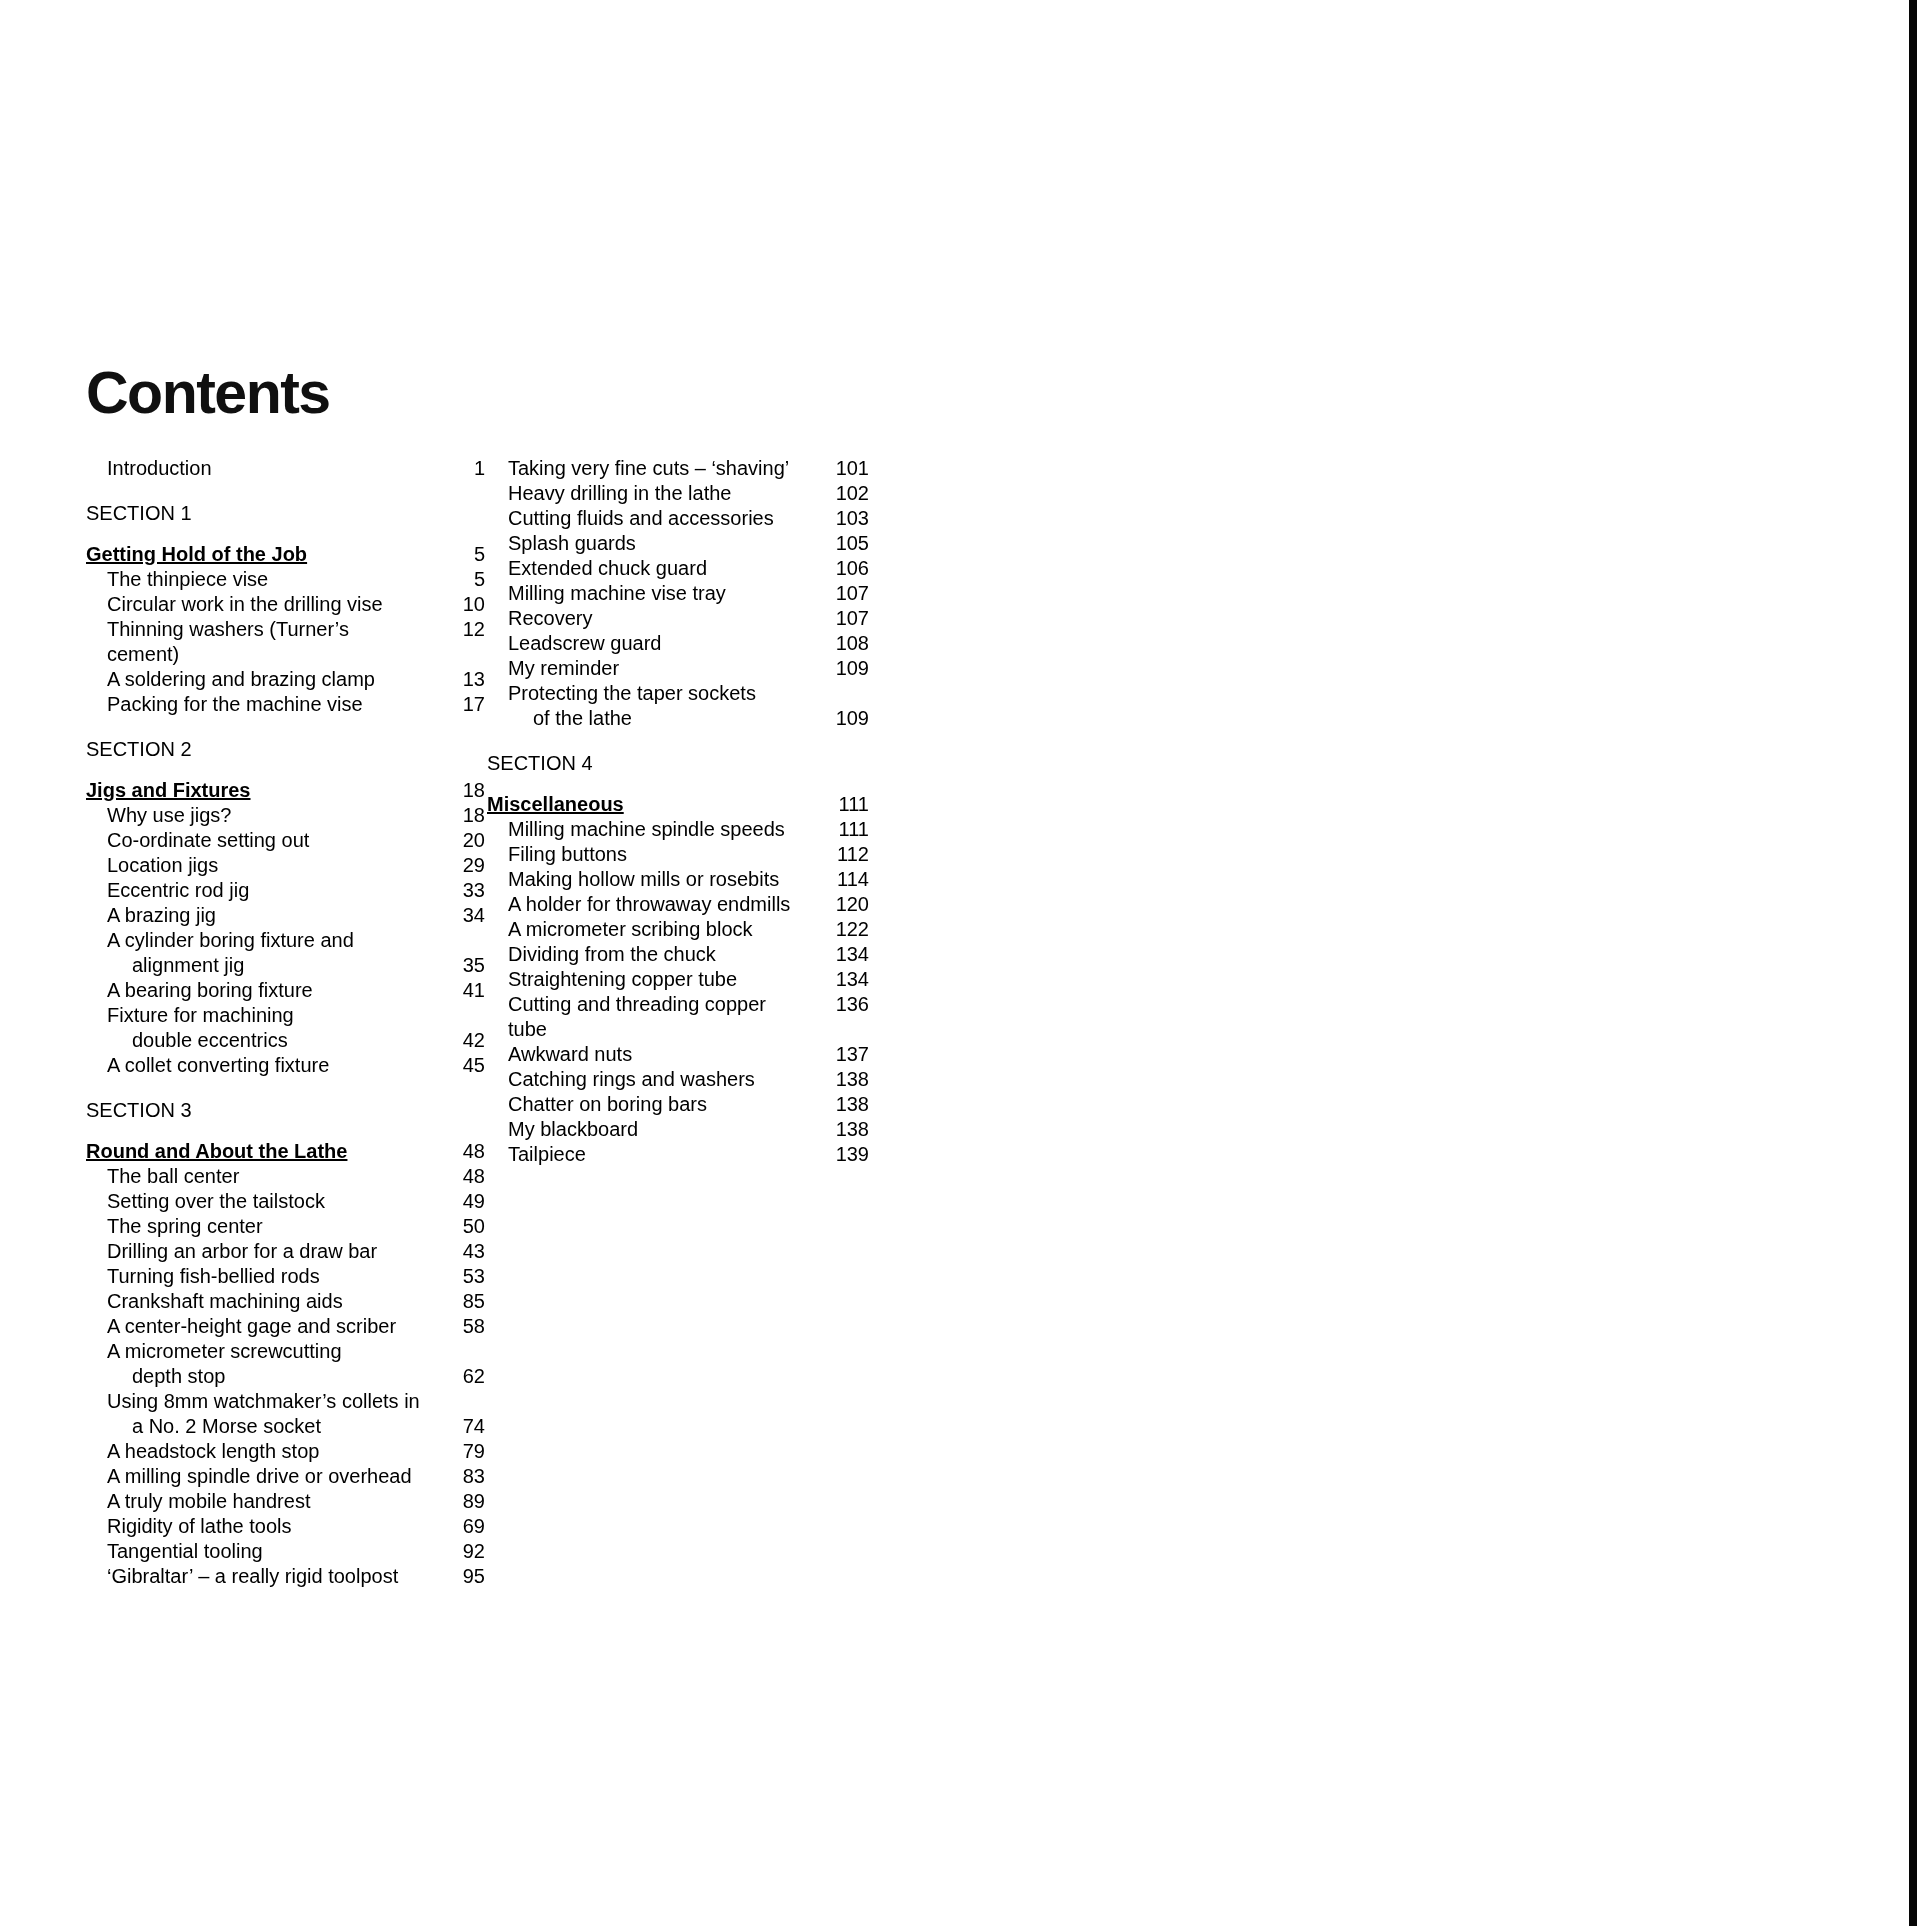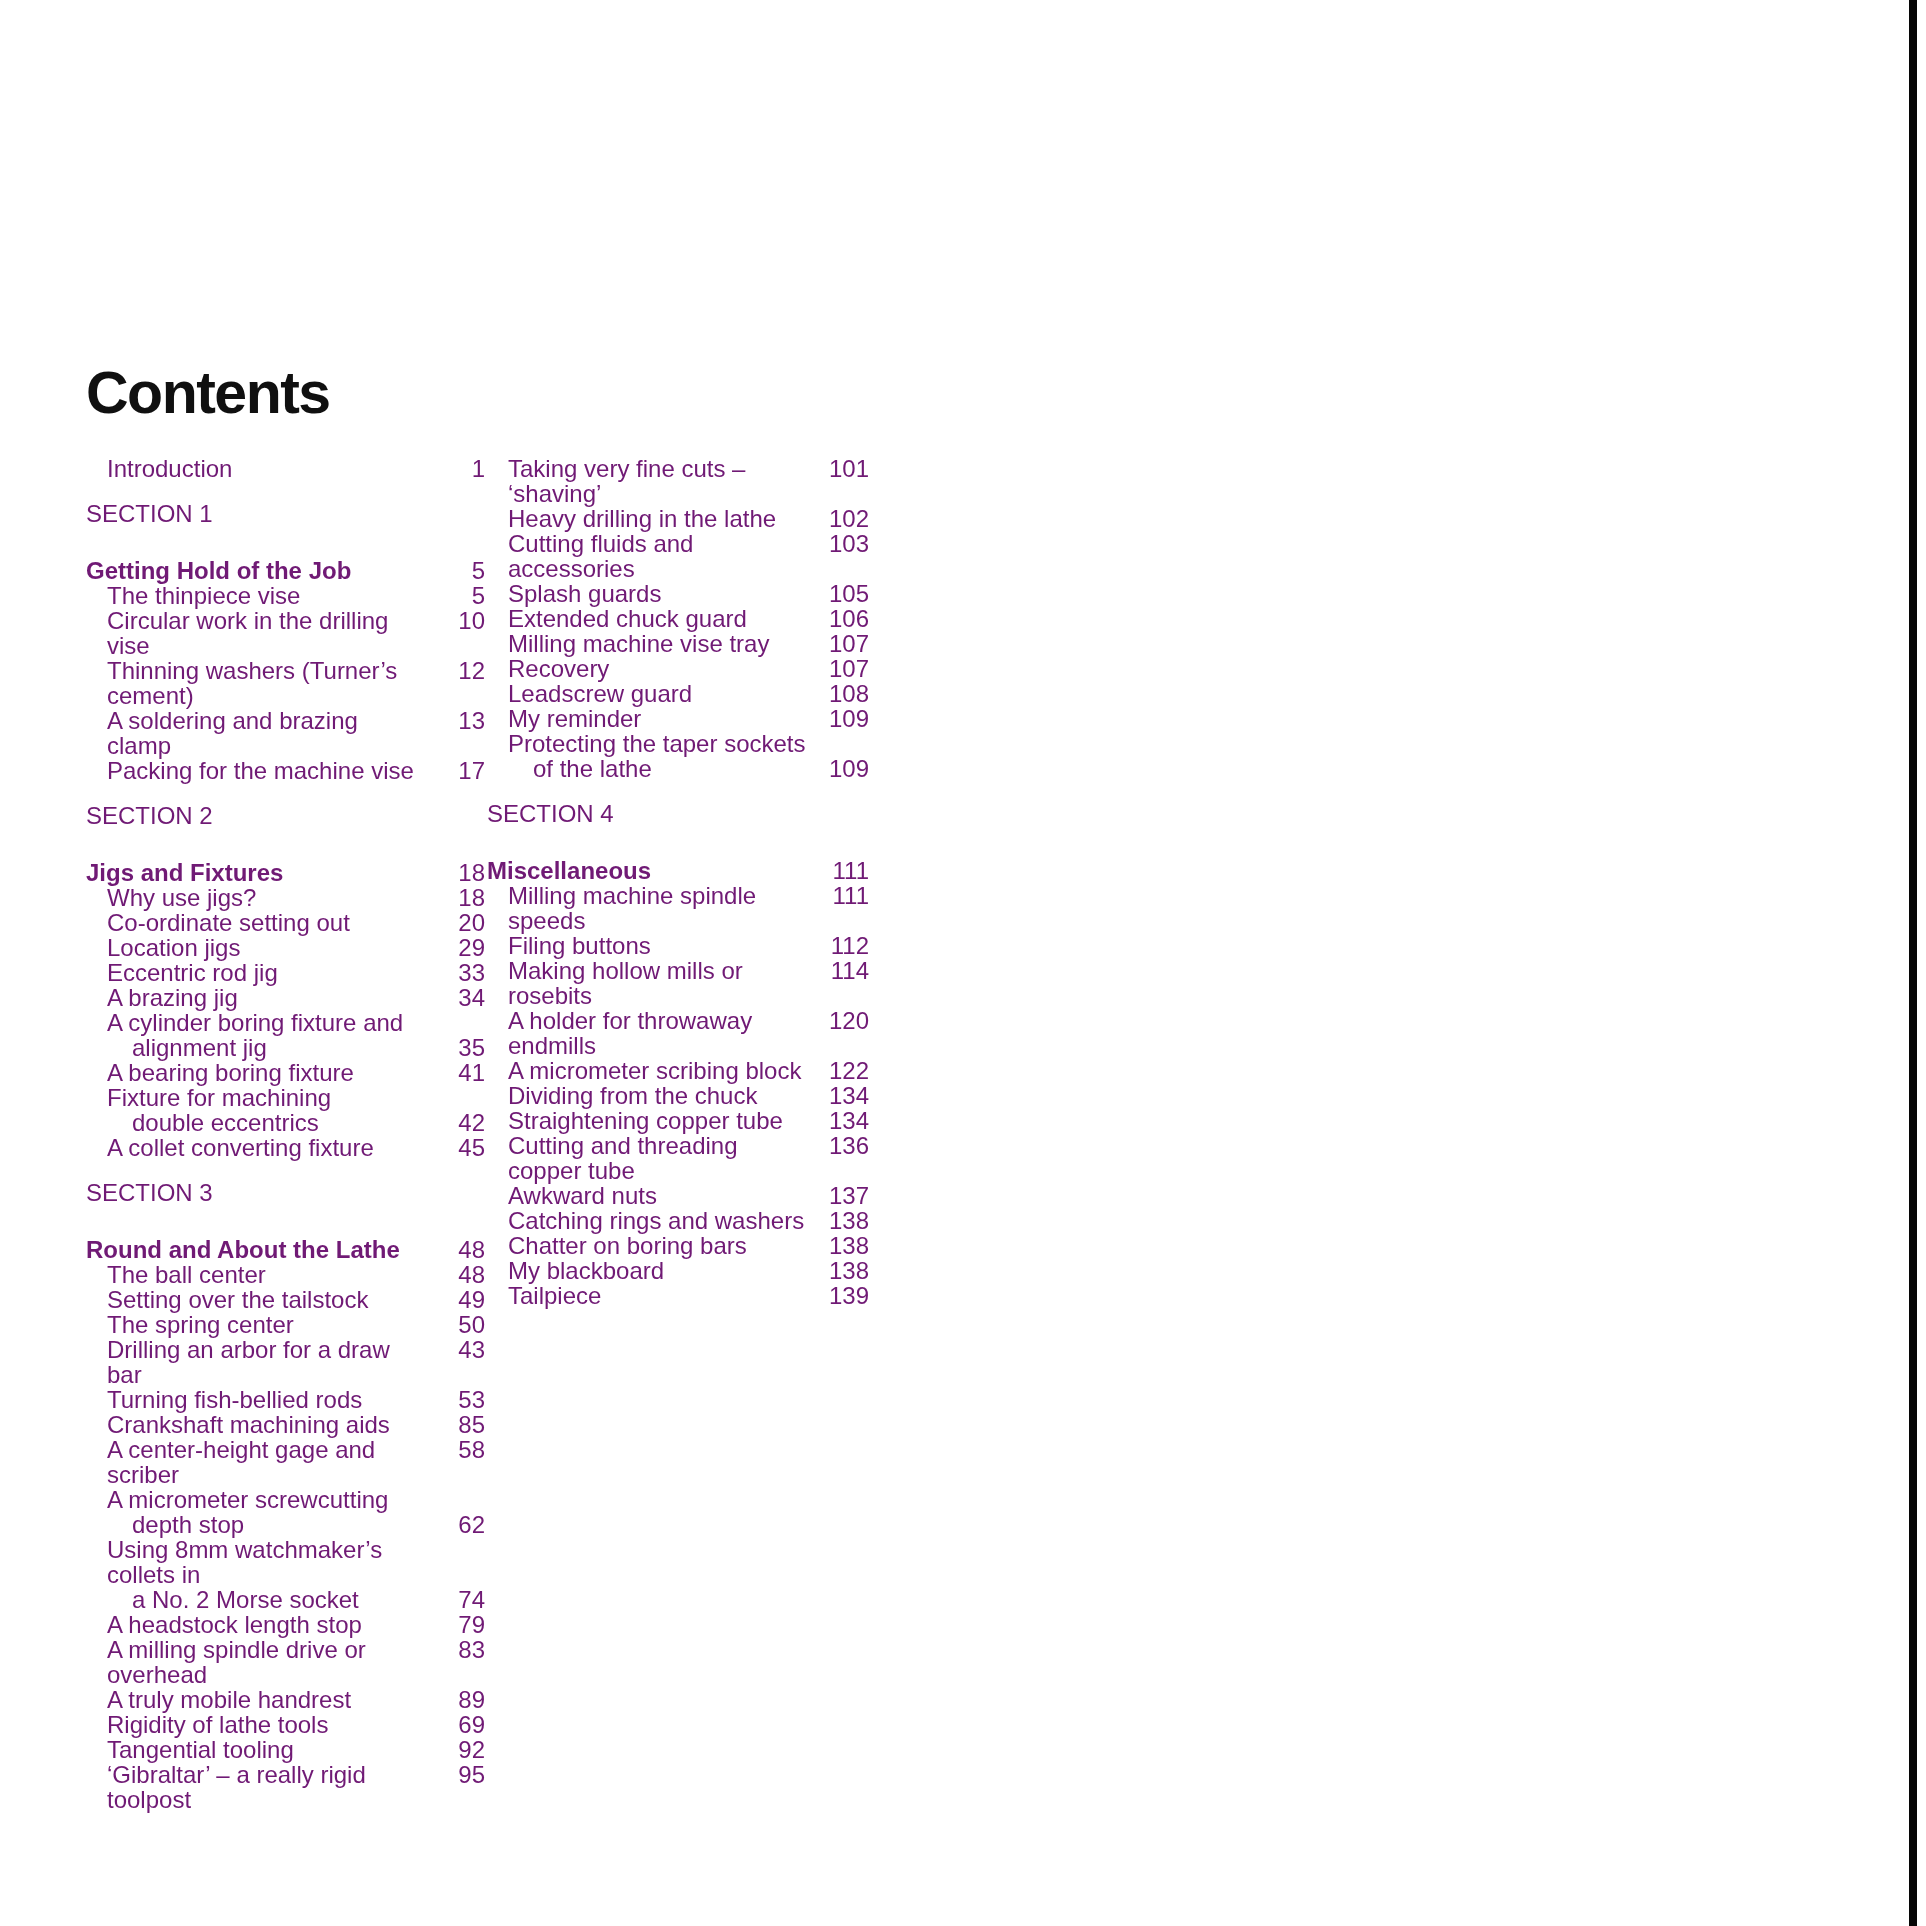--- a/index.html
+++ b/index.html
@@ -22,29 +22,29 @@
     letter-spacing:-1.5px;
     color:#101010;
     line-height:1;
     white-space:nowrap;
   }
   #contents-title { left:86px; top:364px; }
 
   .toc-col {
     position:absolute;
     top:456px;
-    font-size:24px;
+    font-size:20px;
     line-height:25px;
-    color:#701a75;
+    color:#000000;
   }
   #toc-col-0 { left:86px;  width:399px; }
   #toc-col-1 { left:487px; width:382px; }
   .toc-row { position:relative; }
   .toc-row.section { margin-top:20px; }
-  .toc-row.chapter { margin-top:32px; }
+  .toc-row.chapter { margin-top:16px;text-decoration:underline; }
   .toc-row.chapter .toc-label { font-weight:bold; }
   .toc-label { display:block; padding-right:59px; }
   .toc-label.ind1 { padding-left:21px; }
   .toc-label.ind2 { padding-left:46px; }
   .toc-page {
     position:absolute; right:0; top:0;
     font-weight:normal;
   }
   #edge-line {
     position:absolute;

